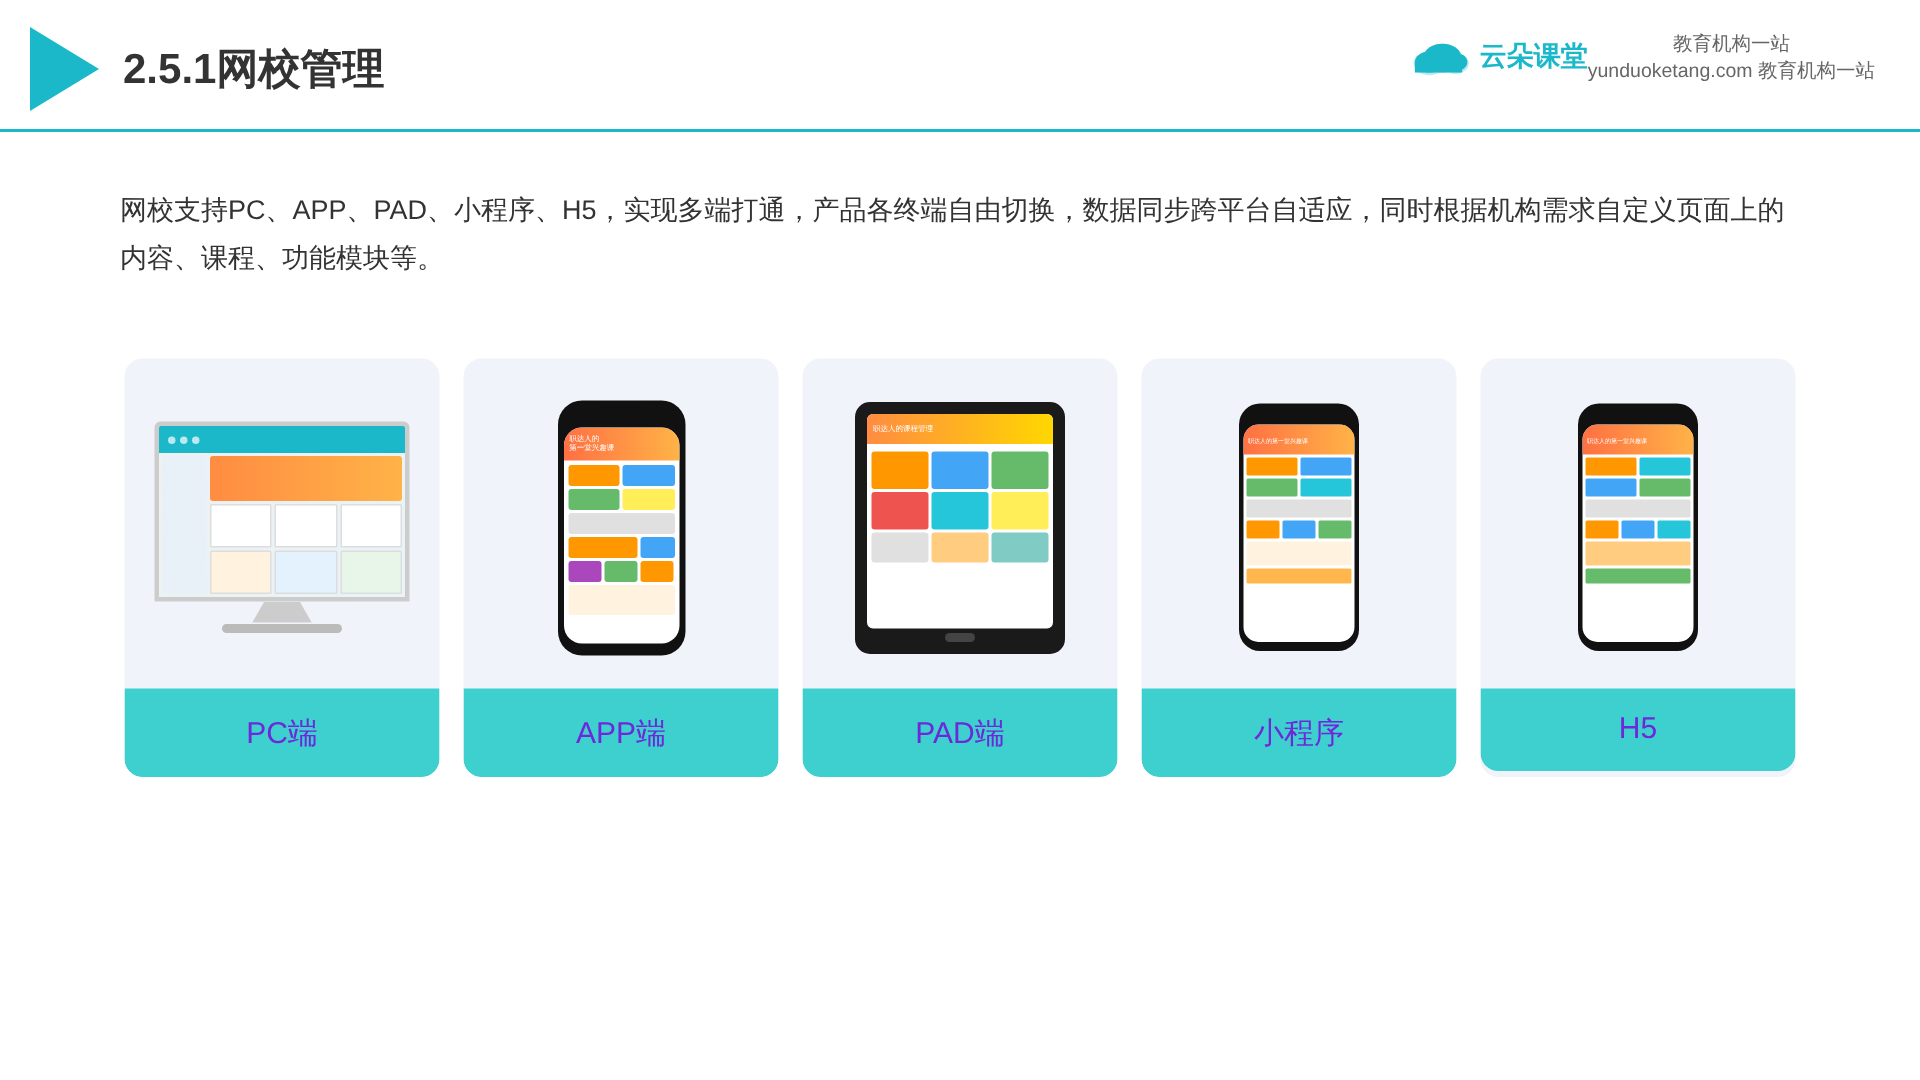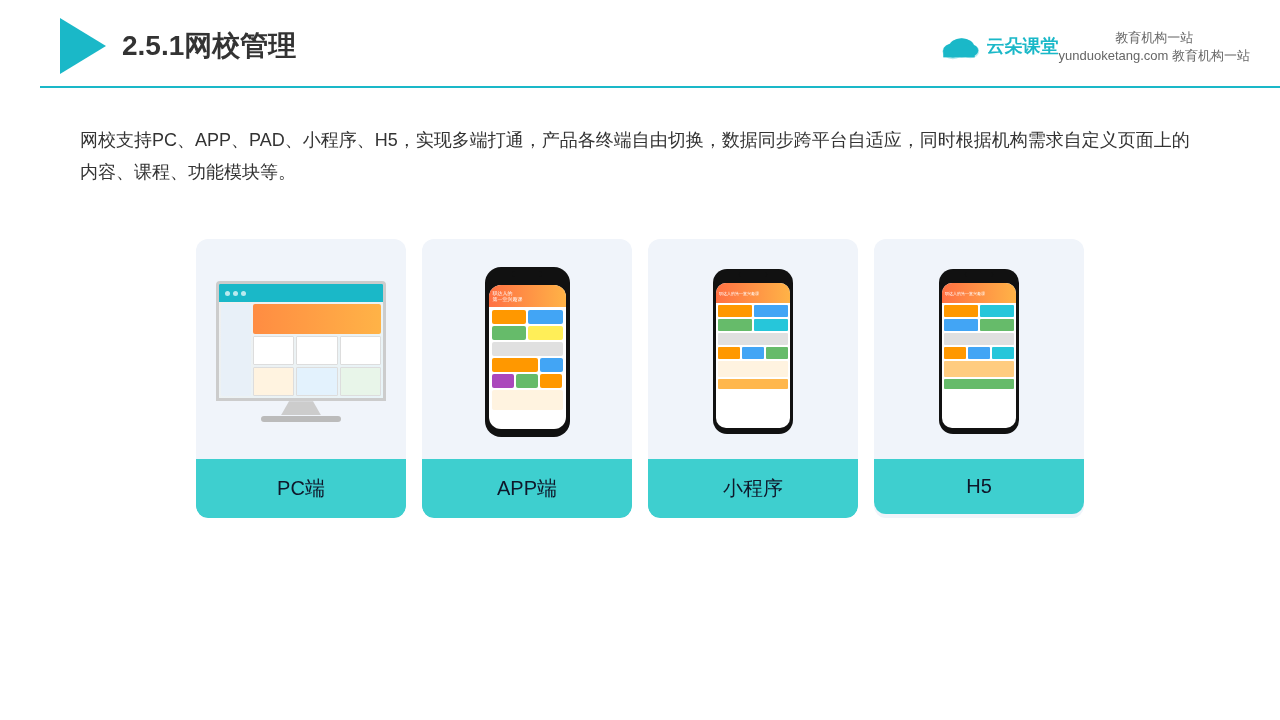--- a/index.html
+++ b/index.html
@@ -7,25 +7,24 @@
       width: 1280px;
       height: 720px;
       background: #fff;
       font-family: 'Microsoft YaHei', 'PingFang SC', sans-serif;
       overflow: hidden;
     }
 
     
     .header {
       display: flex;
-      align-items: center;
+      align-items: flex-start;
       justify-content: space-between;
       padding: 18px 30px 12px 20px;
       border-bottom: 2px solid #1ab8c8;
-      margin-left: 40px;
     }
     .header-left {
       display: flex;
       align-items: center;
       gap: 16px;
     }
     .logo-triangle {
       width: 0;
       height: 0;
       border-top: 28px solid transparent;
@@ -95,21 +94,21 @@
       height: 220px;
       display: flex;
       align-items: center;
       justify-content: center;
       padding: 16px 12px 10px;
     }
 
     .card-label {
       width: 100%;
       background: #3ecfcf;
-      color: #0f172a;
+      color: #6d28d9;
       font-size: 20px;
       text-align: center;
       padding: 16px 0;
       font-weight: 500;
       border-radius: 0 0 12px 12px;
     }
 
     
     .pc-mockup {
       display: flex;
@@ -465,20 +464,44 @@
             <div class="phone-row">
               <div class="phone-block phone-block-gray" style="flex:3; height:20px; background:#fff3e0;"></div>
             </div>
           </div>
         </div>
       </div>
     </div>
     <div class="card-label">APP端</div>
   </div>
 
+  <div class="card">
+    <div class="card-image-area">
+      <div class="tablet-mockup">
+        <div class="tablet-screen">
+          <div class="tablet-screen-top">
+            <span style="font-size:5px;color:#fff;">职达人的课程管理</span>
+          </div>
+          <div class="tablet-screen-content">
+            <div class="tablet-block tablet-block-orange"></div>
+            <div class="tablet-block tablet-block-blue"></div>
+            <div class="tablet-block tablet-block-green"></div>
+            <div class="tablet-block tablet-block-red"></div>
+            <div class="tablet-block tablet-block-teal"></div>
+            <div class="tablet-block tablet-block-yellow"></div>
+            <div class="tablet-block" style="background:#e0e0e0; height:20px;"></div>
+            <div class="tablet-block" style="background:#ffcc80; height:20px;"></div>
+            <div class="tablet-block" style="background:#80cbc4; height:20px;"></div>
+          </div>
+        </div>
+        <div class="tablet-home"></div>
+      </div>
+    </div>
+    <div class="card-label">PAD端</div>
+  </div>
 
   <div class="card">
     <div class="card-image-area">
       <div class="mini-phone">
         <div class="mini-phone-notch"></div>
         <div class="mini-phone-screen">
           <div class="mini-phone-header">
             <div class="mini-phone-header-text">职达人的第一堂兴趣课</div>
           </div>
           <div class="mini-phone-content">

